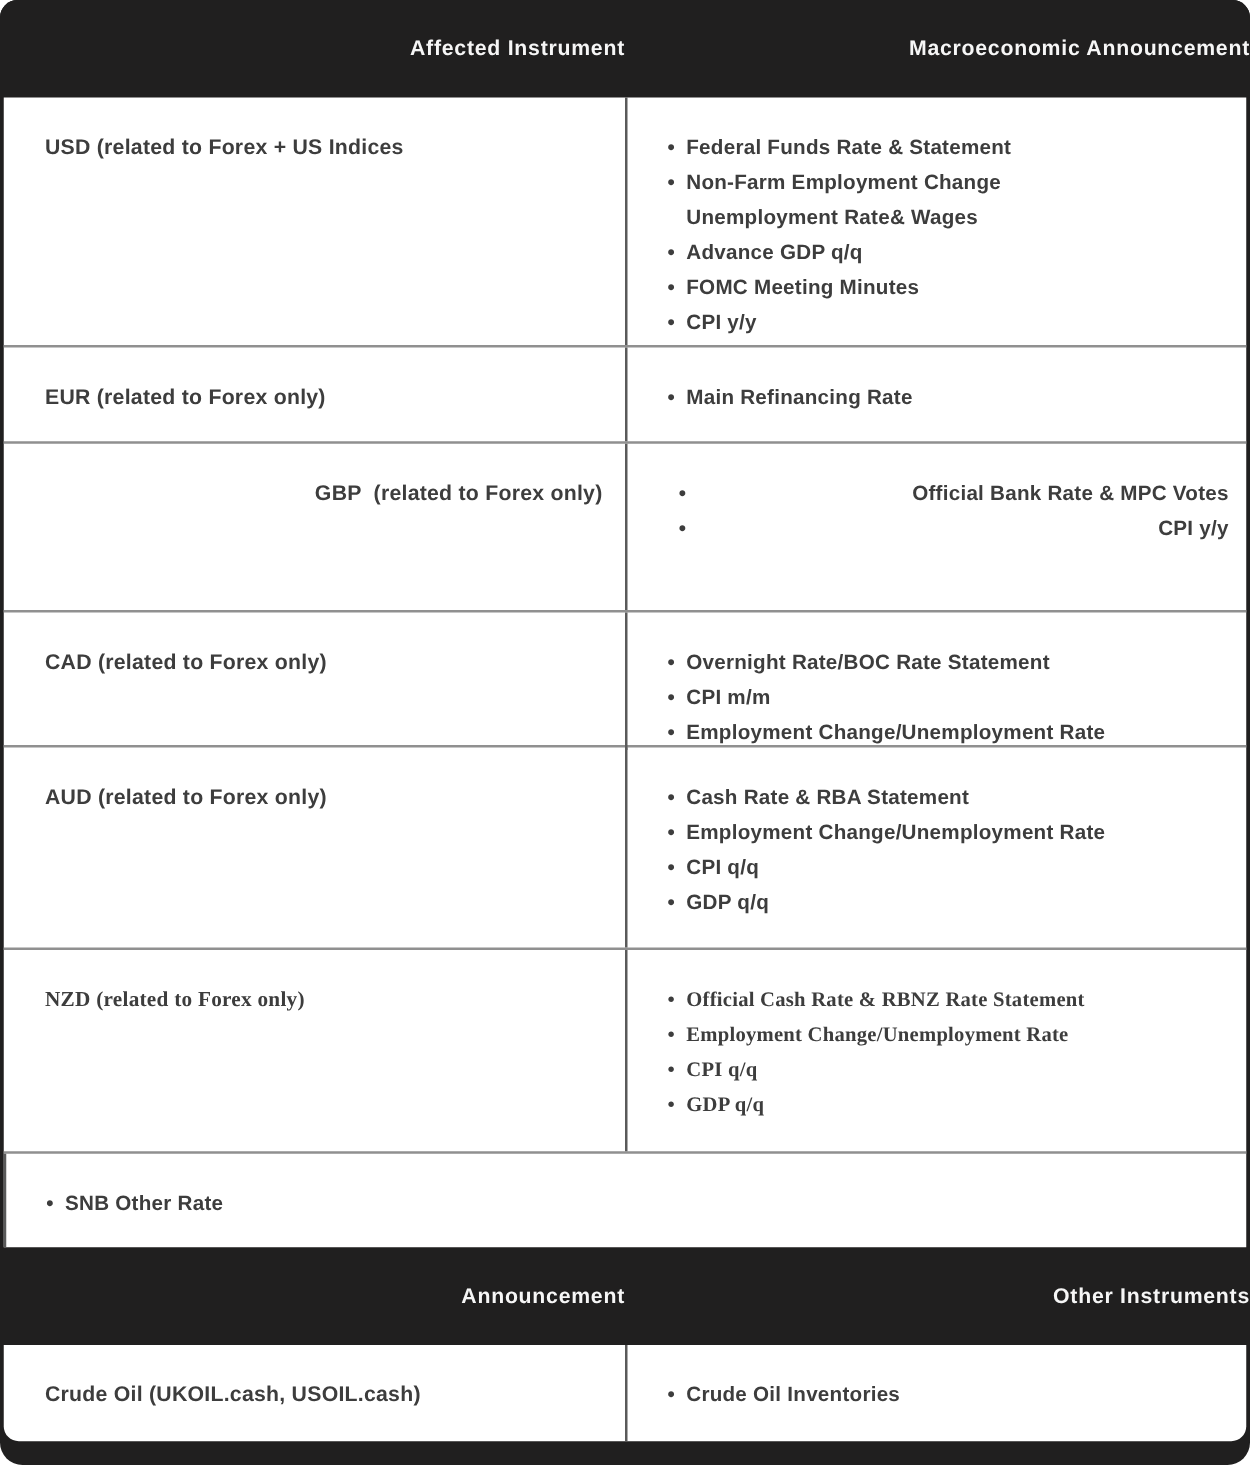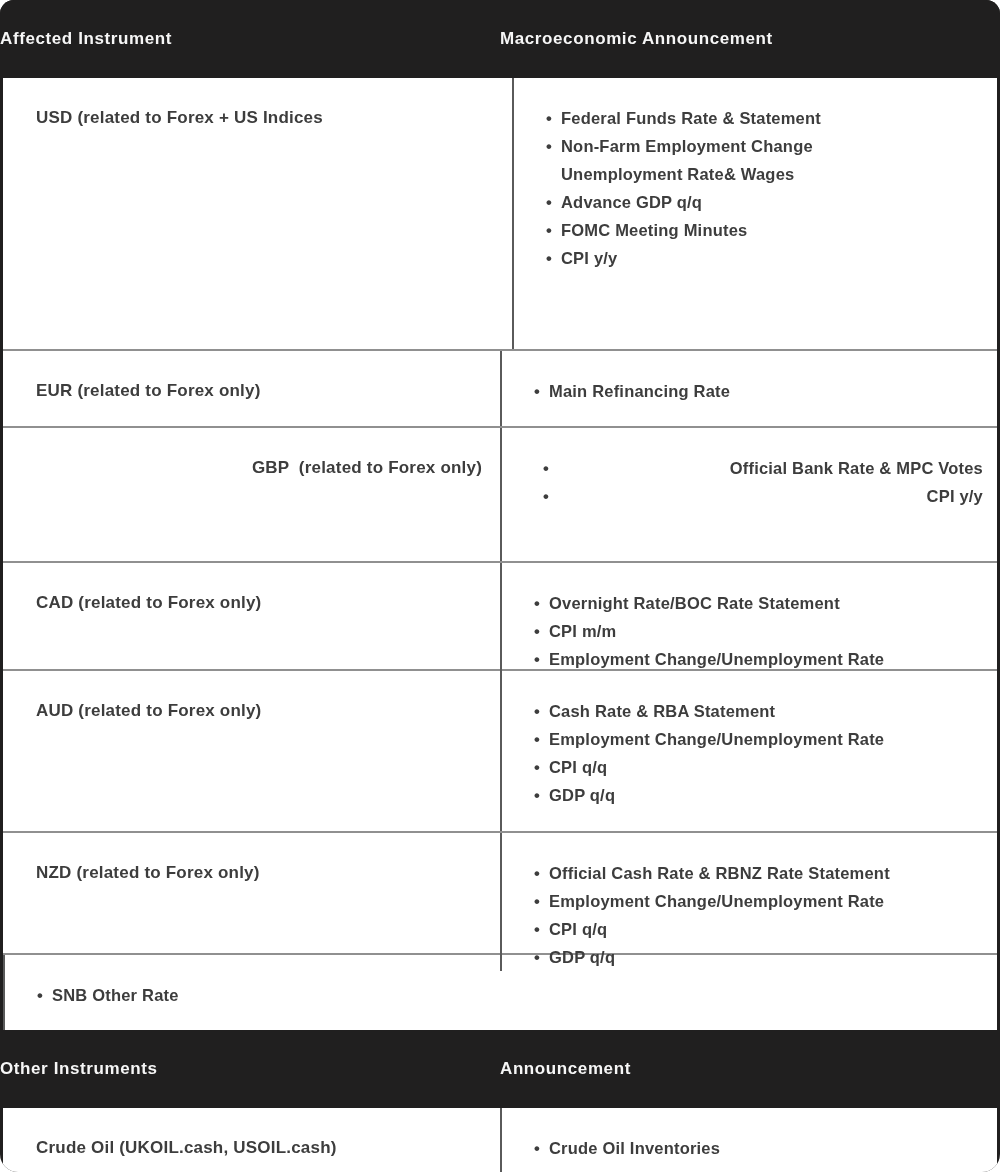--- a/index.html
+++ b/index.html
@@ -23,47 +23,47 @@
     overflow:hidden;
   }
   .header-row{
     height:78px;
     display:grid;
     grid-template-columns:1fr 1fr;
     align-items:center;
     background:var(--black);
   }
   .header-cell{
-    text-align:left;
+    text-align:right;
     color:var(--header-text);
     font-size:17px;
     font-weight:700;
     letter-spacing:.6px;
   }
   .white-section{
     margin:0 3px;
     background:var(--cell-bg);
   }
   #section2{
     border-radius:0 0 12px 12px;
     overflow:hidden;
   }
   .t-row{
     display:grid;
     grid-template-columns:497px 1fr;
   }
   .t-row + .t-row{border-top:2px solid var(--row-divider);}
-  #section1 .t-row:nth-child(1){height:271px;gap:12px;}
+  #section1 .t-row:nth-child(1){height:198px;}
   #section1 .t-row:nth-child(2){height:77px;}
   #section1 .t-row:nth-child(3){height:135px;text-align:right;}
   #section1 .t-row:nth-child(4){height:108px;}
   #section1 .t-row:nth-child(5){height:162px;}
-  #section1 .t-row:nth-child(6){height:122px;}
+  #section1 .t-row:nth-child(6){height:163px;font-family:Liberation Serif, serif;}
   #section1 .t-row:nth-child(7){height:77px;}
-  #section2 .t-row{height:87px;}
+  #section2 .t-row{height:77px;}
   .cell{padding-top:26px;}
   .cell.left{
     padding-left:33px;
     padding-right:18px;
   }
   .cell.right{
     border-left:2px solid var(--col-divider);
     padding-left:32px;
     padding-right:14px;
   }
@@ -226,22 +226,22 @@
     <div class="cell right">
           <div class="bullet-line">
             <span class="bullet">•</span>
             <span class="bl-text">SNB Other Rate</span>
           </div>
         </div>
   </div>
     </div>
 
   <div class="header-row">
+    <div class="header-cell">Announcement</div>
     <div class="header-cell">Other Instruments</div>
-    <div class="header-cell">Announcement</div>
   </div>
 
   <div class="white-section" id="section2">
       <div class="t-row">
     <div class="cell left">
           <div class="label-line">Crude Oil (UKOIL.cash, USOIL.cash)</div>
         </div>
     <div class="cell right">
           <div class="bullet-line">
             <span class="bullet">•</span>

